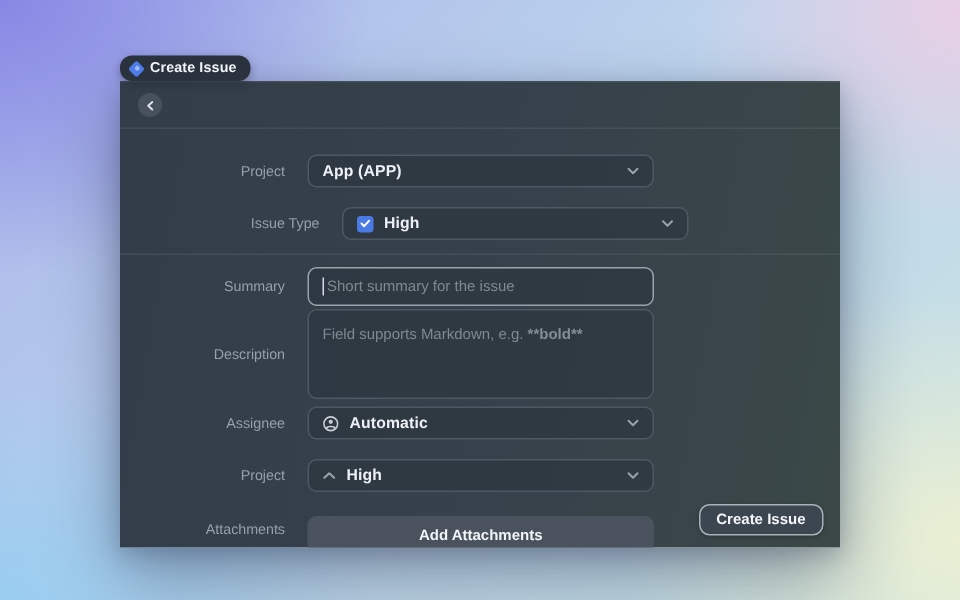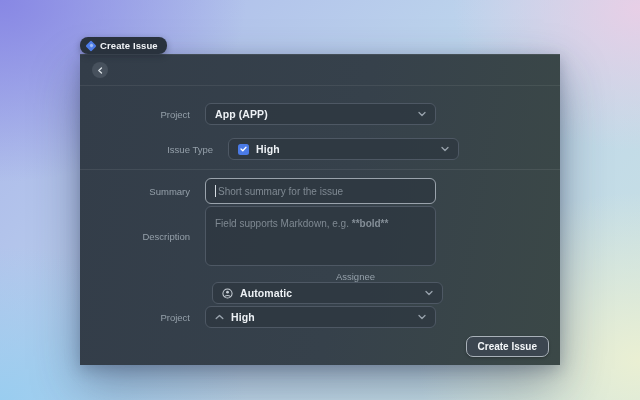--- a/index.html
+++ b/index.html
@@ -173,21 +173,21 @@
 
   <div class="row" style="top:160px;height:44px;">
     <div class="row-label">Description</div>
     <div class="field">
       <div class="textarea">
         <span class="placeholder"><span>Field supports Markdown, e.g. </span><b>**bold**</b></span>
       </div>
     </div>
   </div>
 
-  <div class="row" style="top:217px;height:22px;flex-direction:column;">
+  <div class="row" style="top:217px;height:22px;">
     <div class="row-label">Assignee</div>
     <div class="field">
       <div class="select">
         <span style="display:flex;">
           <svg width="11" height="11" viewBox="0 0 12 12">
             <circle cx="6" cy="6" r="5" fill="none" stroke="#c9d0d7" stroke-width="1.1"></circle>
             <circle cx="6" cy="4.6" r="1.5" fill="#c9d0d7"></circle>
             <path d="M2.9,9.4 C3.4,7.6 8.6,7.6 9.1,9.4" fill="none" stroke="#c9d0d7" stroke-width="1.1" stroke-linecap="round"></path>
           </svg>
         </span>
@@ -213,15 +213,19 @@
         <span class="val">High</span>
         <span class="chev">
           <svg width="8" height="6" viewBox="0 0 8 6">
               <polyline points="1,1.5 4,4.5 7,1.5" fill="none" stroke="#99a3ad" stroke-width="1.3" stroke-linecap="round" stroke-linejoin="round"></polyline>
             </svg>
         </span>
       </div>
     </div>
   </div>
 
+  <div class="row" style="top:290px;height:30px;align-items:flex-start;">
+    <div class="row-label" style="padding-top:4px;">Attachments</div>
+    <button class="attach-btn">Add Attachments</button>
+  </div>
 
   <button class="submit-btn">Create Issue</button>
 </div>
 
 </body></html>

